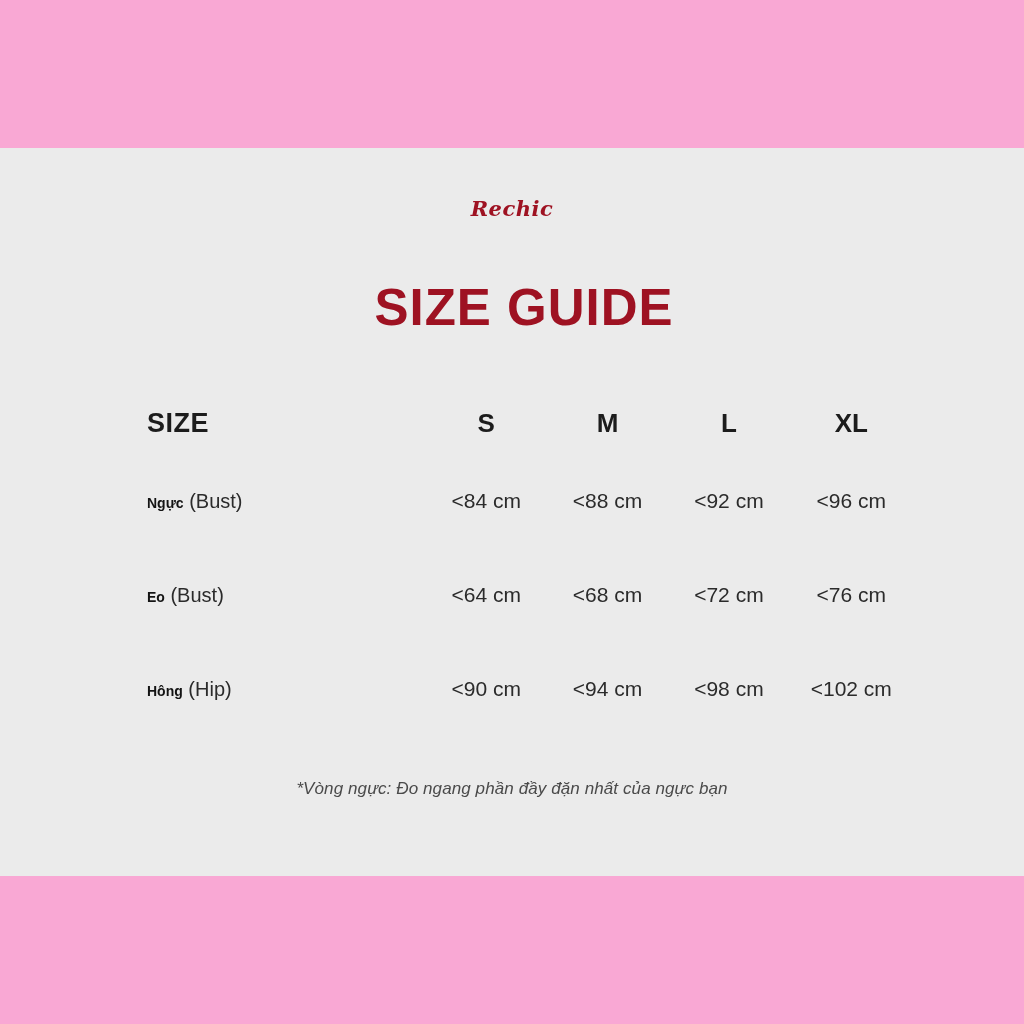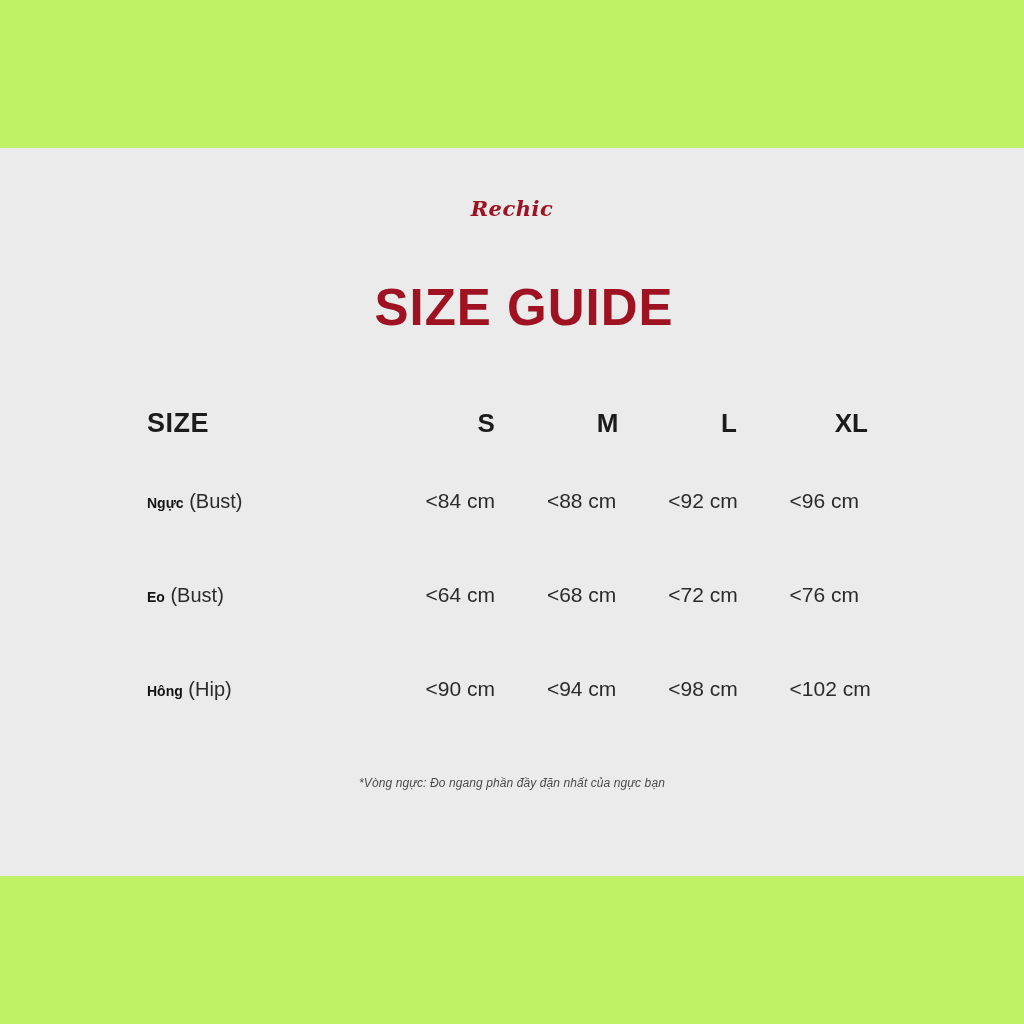--- a/index.html
+++ b/index.html
@@ -7,21 +7,21 @@
     padding: 0;
     width: 1024px;
     height: 1024px;
     background: #ffffff;
     font-family: "Liberation Sans", sans-serif;
   }
   #page {
     position: relative;
     width: 1024px;
     height: 1024px;
-    background: #bef264;
+    background: #f9a8d4;
     overflow: hidden;
   }
   .panel {
     position: absolute;
     left: 0;
     top: 148px;
     width: 1024px;
     height: 728px;
     background: #ebebeb;
   }
@@ -73,21 +73,21 @@
     font-size: 27px;
     letter-spacing: 0.5px;
     padding-left: 4px;
   }
   tbody tr {
     height: 94px;
   }
   tbody td {
     font-size: 21px;
     color: #2b2b2b;
-    text-align: left;
+    text-align: center;
     font-weight: 400;
   }
   tbody td.row-label {
     text-align: left;
     font-size: 20px;
     color: #2b2b2b;
     padding-left: 4px;
     white-space: nowrap;
   }
   tbody td.row-label .bold {
@@ -96,21 +96,21 @@
     font-size: 14px;
   }
   .notes {
     position: absolute;
     left: 0;
     top: 772px;
     width: 1024px;
     text-align: center;
   }
   .notes div {
-    font-size: 12px;
+    font-size: 17px;
     font-style: italic;
     color: #4a4a4a;
     line-height: 1.95;
     letter-spacing: 0.1px;
   }
 </style>
 </head>
 <body>
 
 <div id="page">

